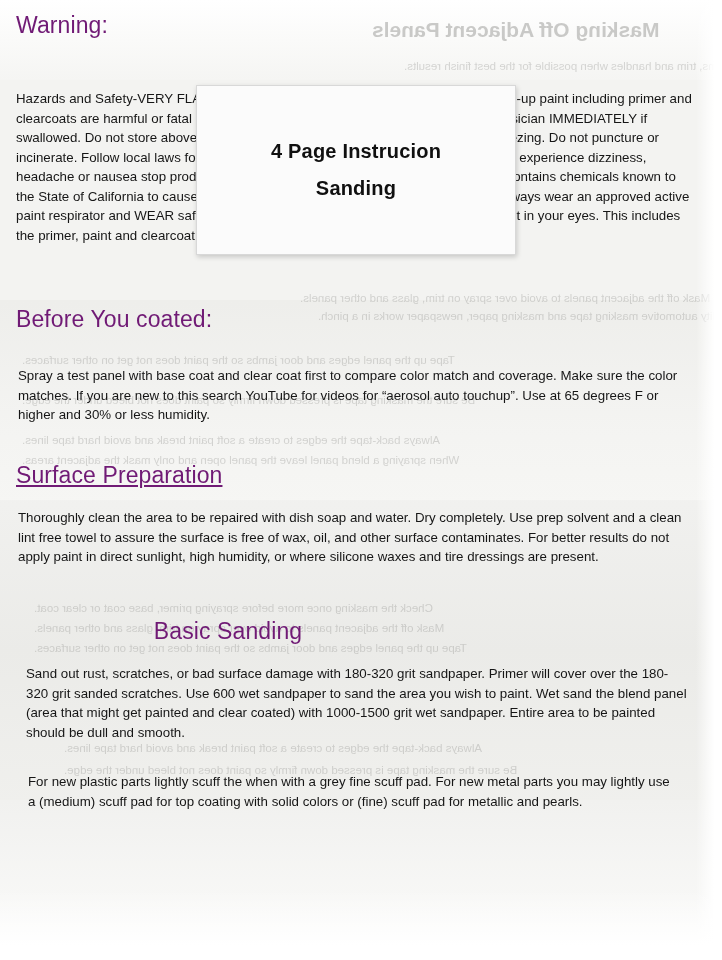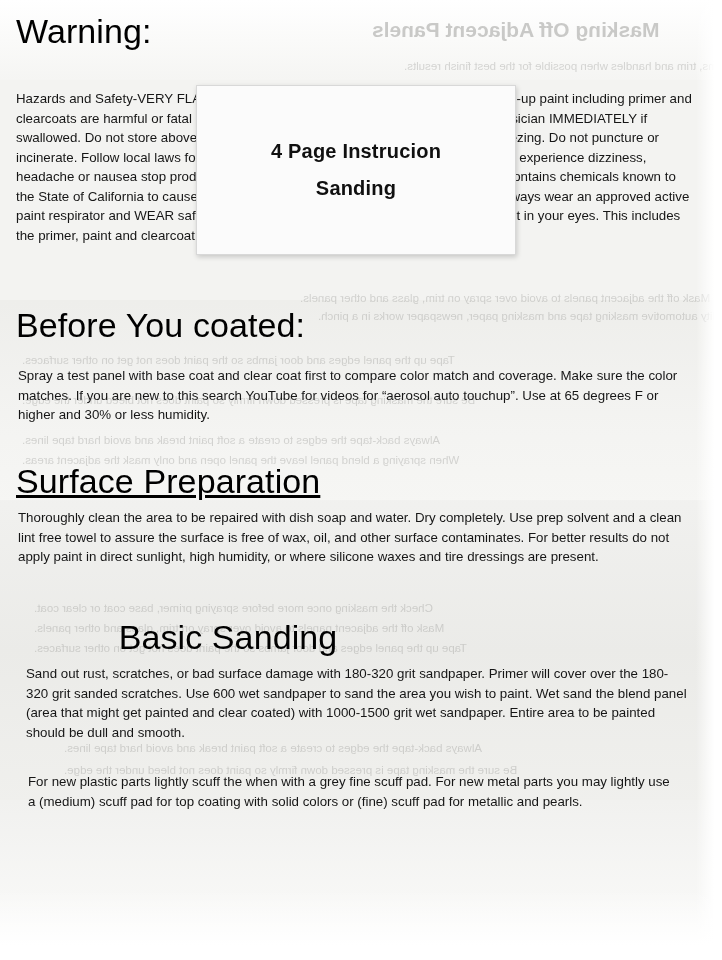--- a/index.html
+++ b/index.html
@@ -86,22 +86,22 @@
 
   
   .content {
     position: absolute;
     top: 0; left: 0;
     width: 722px;
   }
   h2.section {
     margin: 0;
     font-weight: 400;
-    font-size: 34px;
-    color: #000000;
+    font-size: 23px;
+    color: #701a75;
     letter-spacing: .1px;
   }
   p.body {
     margin: 0;
     font-size: 13.3px;
     line-height: 19.5px;
     color: #161616;
   }
   .blk { position: absolute; }
 

